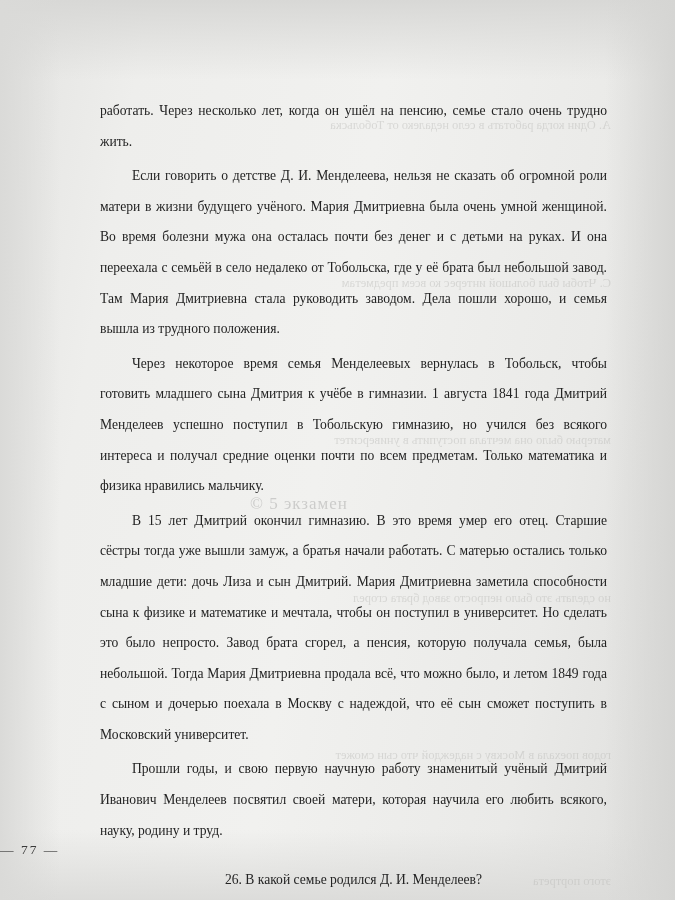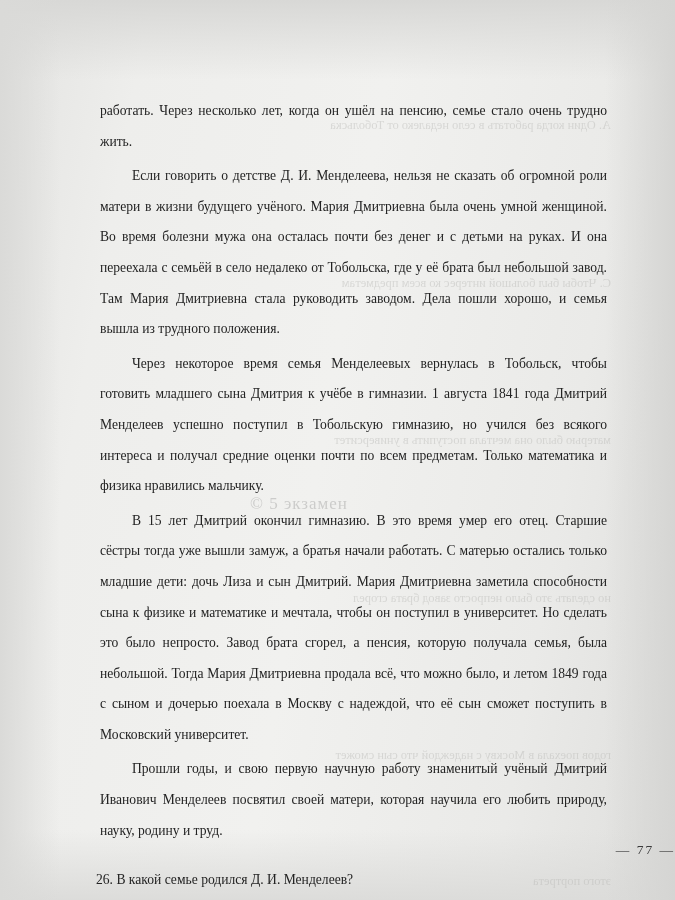--- a/index.html
+++ b/index.html
@@ -88,21 +88,21 @@
     text-indent: 32px;
   }
   .question-block {
     margin-top: 20px;
   }
   .question-text {
     margin: 0;
     color: #232323;
     font-size: 13.6px;
     line-height: 28px;
-    text-align: left;
+    text-align: center;
   }
   .options {
     margin: 0;
     padding: 0;
     list-style: none;
   }
   .options li {
     color: #232323;
     font-size: 13.6px;
     line-height: 28px;
@@ -117,21 +117,21 @@
     letter-spacing: 1px;
     z-index: 4;
     pointer-events: none;
     font-family: "Liberation Serif", serif;
   }
   .footer {
     position: absolute;
     left: 0;
     right: 0;
     bottom: 42px;
-    text-align: right;
+    text-align: left;
     color: #3a3a3a;
     font-size: 13.5px;
     letter-spacing: 2px;
     z-index: 3;
   }
 </style>
 </head>
 <body>
 
 <div class="page">
@@ -176,21 +176,21 @@
 первые получила известность. Через два года
 
 Крамского. Он знакомится с Львом Никол</div>
 
   <div class="content">
 
     <p class="para">работать. Через несколько лет, когда он ушёл на пенсию, семье стало очень трудно жить.</p>
     <p class="para indent">Если говорить о детстве Д. И. Менделеева, нельзя не сказать об огромной роли матери в жизни будущего учёного. Мария Дмитриевна была очень умной женщиной. Во время болезни мужа она осталась почти без денег и с детьми на руках. И она переехала с семьёй в село недалеко от Тобольска, где у её брата был небольшой завод. Там Мария Дмитриевна стала руководить заводом. Дела пошли хорошо, и семья вышла из трудного положения.</p>
     <p class="para indent">Через некоторое время семья Менделеевых вернулась в Тобольск, чтобы готовить младшего сына Дмитрия к учёбе в гимназии. 1 августа 1841 года Дмитрий Менделеев успешно поступил в Тобольскую гимназию, но учился без всякого интереса и получал средние оценки почти по всем предметам. Только математика и физика нравились мальчику.</p>
     <p class="para indent">В 15 лет Дмитрий окончил гимназию. В это время умер его отец. Старшие сёстры тогда уже вышли замуж, а братья начали работать. С матерью остались только младшие дети: дочь Лиза и сын Дмитрий. Мария Дмитриевна заметила способности сына к физике и математике и мечтала, чтобы он поступил в университет. Но сделать это было непросто. Завод брата сгорел, а пенсия, которую получала семья, была небольшой. Тогда Мария Дмитриевна продала всё, что можно было, и летом 1849 года с сыном и дочерью поехала в Москву с надеждой, что её сын сможет поступить в Московский университет.</p>
-    <p class="para indent">Прошли годы, и свою первую научную работу знаменитый учёный Дмитрий Иванович Менделеев посвятил своей матери, которая научила его любить природу, науку, родину и труд.</p>
+    <p class="para indent">Прошли годы, и свою первую научную работу знаменитый учёный Дмитрий Иванович Менделеев посвятил своей матери, которая научила его любить всякого, науку, родину и труд.</p>
 
     <div class="question-block">
       <p class="question-text">26. В какой семье родился Д. И. Менделеев?</p>
       <ul class="options">
         <li>A. В семье физика.</li>
 
       </ul>
     </div>
 
   </div>

